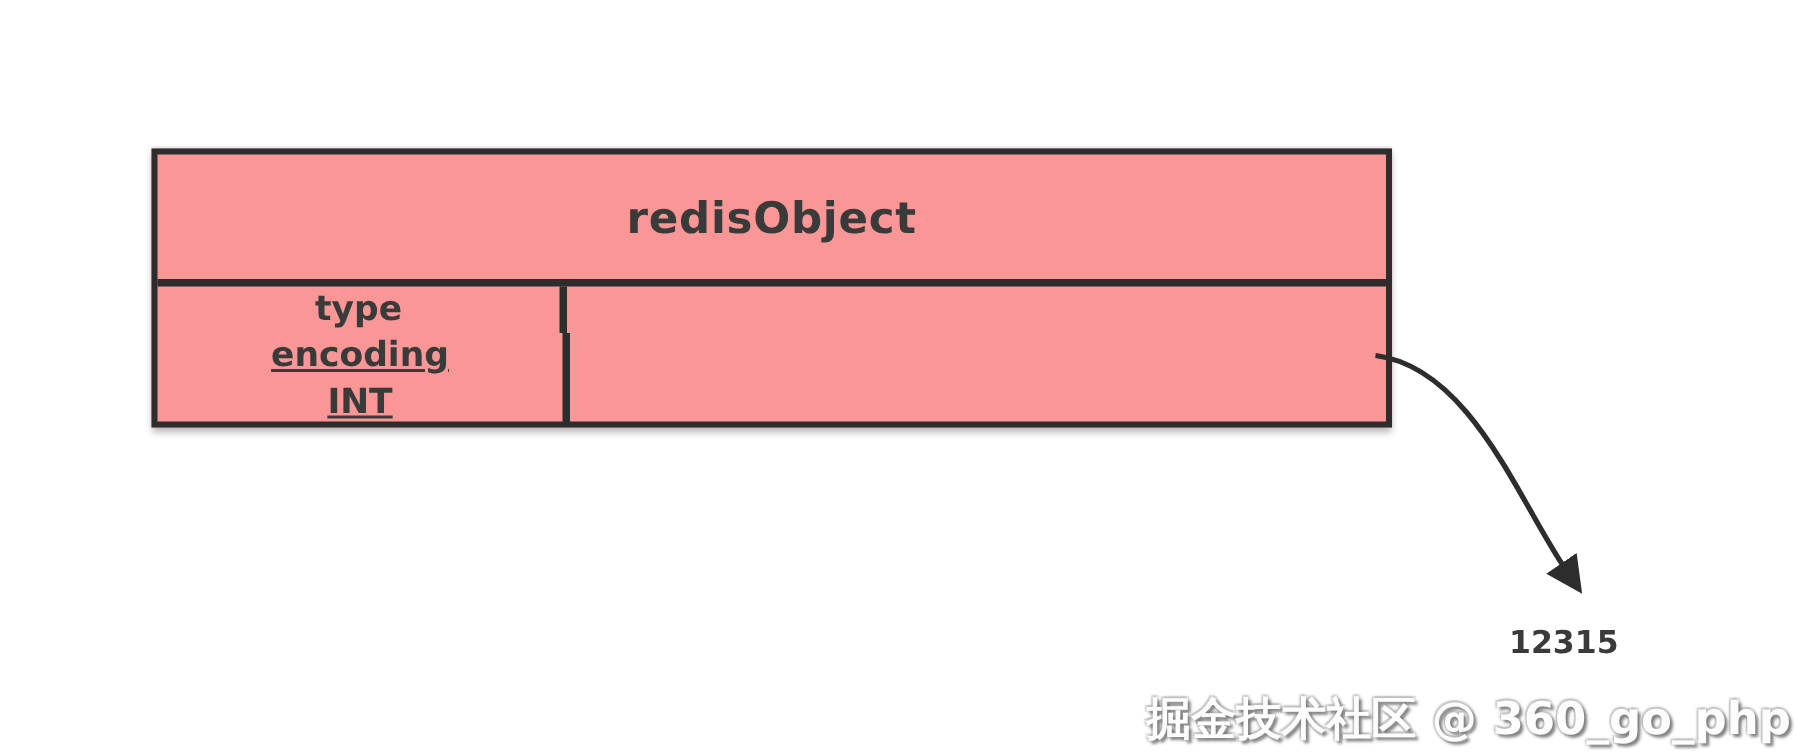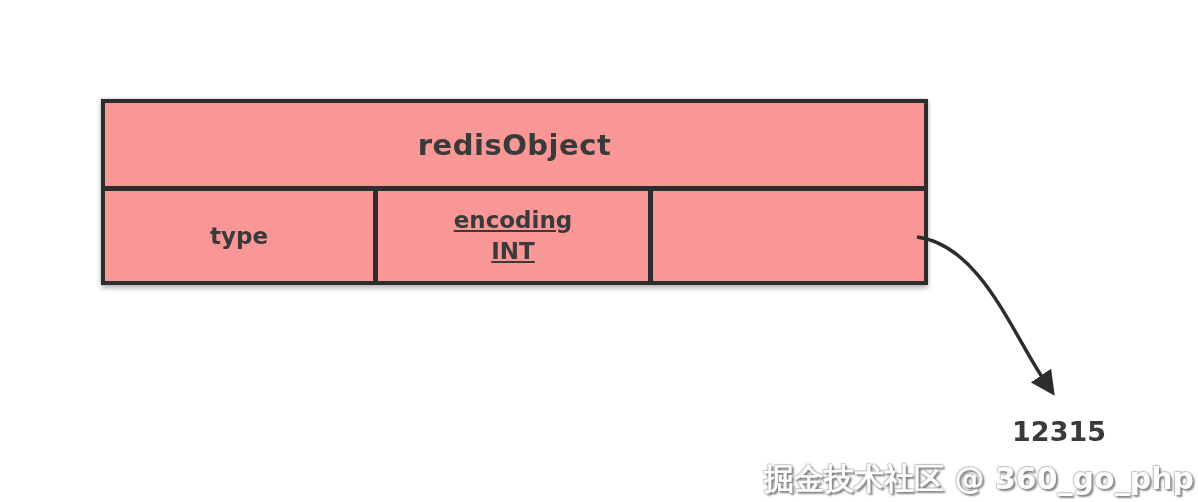--- a/index.html
+++ b/index.html
@@ -37,20 +37,21 @@
     align-items: center;
     justify-content: center;
     font-size: 29px;
     font-weight: bold;
     color: var(--text, #3A3A3A);
     letter-spacing: 0.5px;
   }
   .robj-body {
     display: flex;
     height: 90px;
+    flex-direction: column;
   }
   .robj-cell {
     display: flex;
     flex-direction: column;
     align-items: center;
     justify-content: center;
     font-size: 23px;
     font-weight: bold;
     color: var(--text, #3A3A3A);
     line-height: 31px;
@@ -65,22 +66,22 @@
     position: absolute;
     inset: 0;
     pointer-events: none;
   }
   
   .pointer-value {
     position: absolute;
     left: 1006px;
     top: 416px;
     width: 100px;
-    text-align: right;
-    font-size: 27px;
+    text-align: left;
+    font-size: 21px;
     font-weight: bold;
     letter-spacing: 0px;
     color: var(--text, #3A3A3A);
   }
   
   .watermark {
     position: absolute;
     right: 4px;
     bottom: 2px;
     font-size: 30px;

